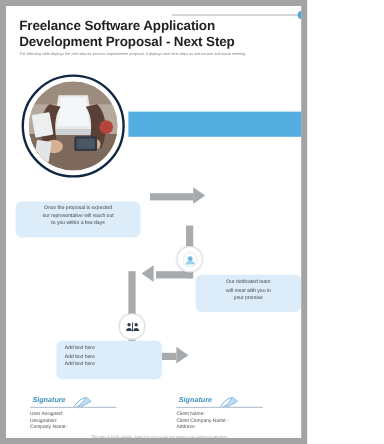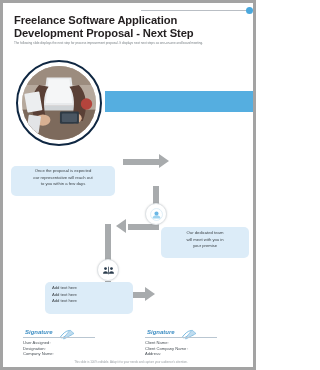--- a/index.html
+++ b/index.html
@@ -8,21 +8,21 @@
     background: #ffffff;
   }
   body {
     font-family: "Liberation Sans", sans-serif;
   }
   #slide {
     position: relative;
     width: 256px;
     height: 370px;
     background: #ffffff;
-    border: 3px solid #a3a3a3;
+    border: 5px solid #a3a3a3;
     box-sizing: border-box;
     overflow: hidden;
   }
 
   
   .top-rule {
     position: absolute;
     top: 7px;
     left: 138px;
     width: 108px;

